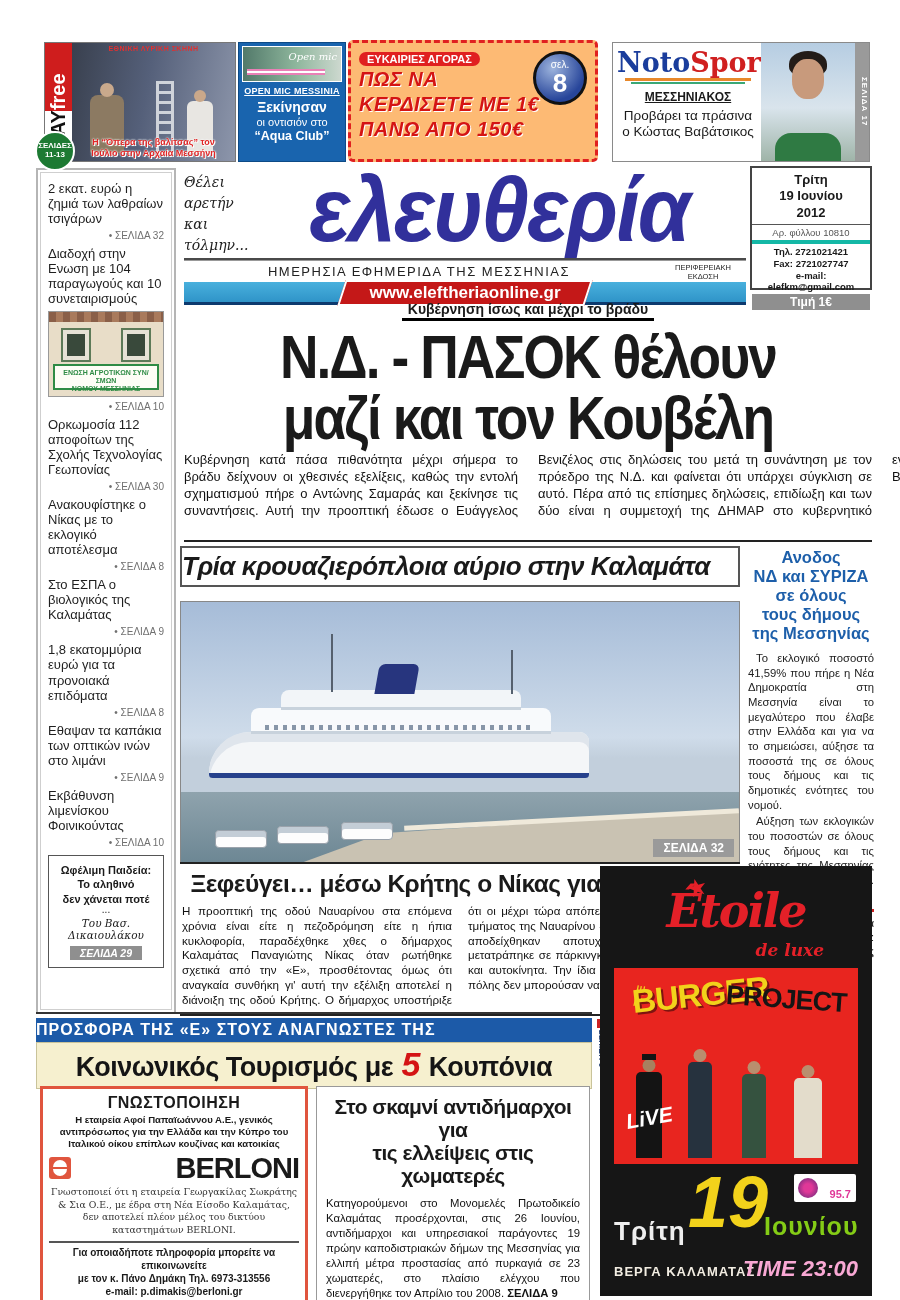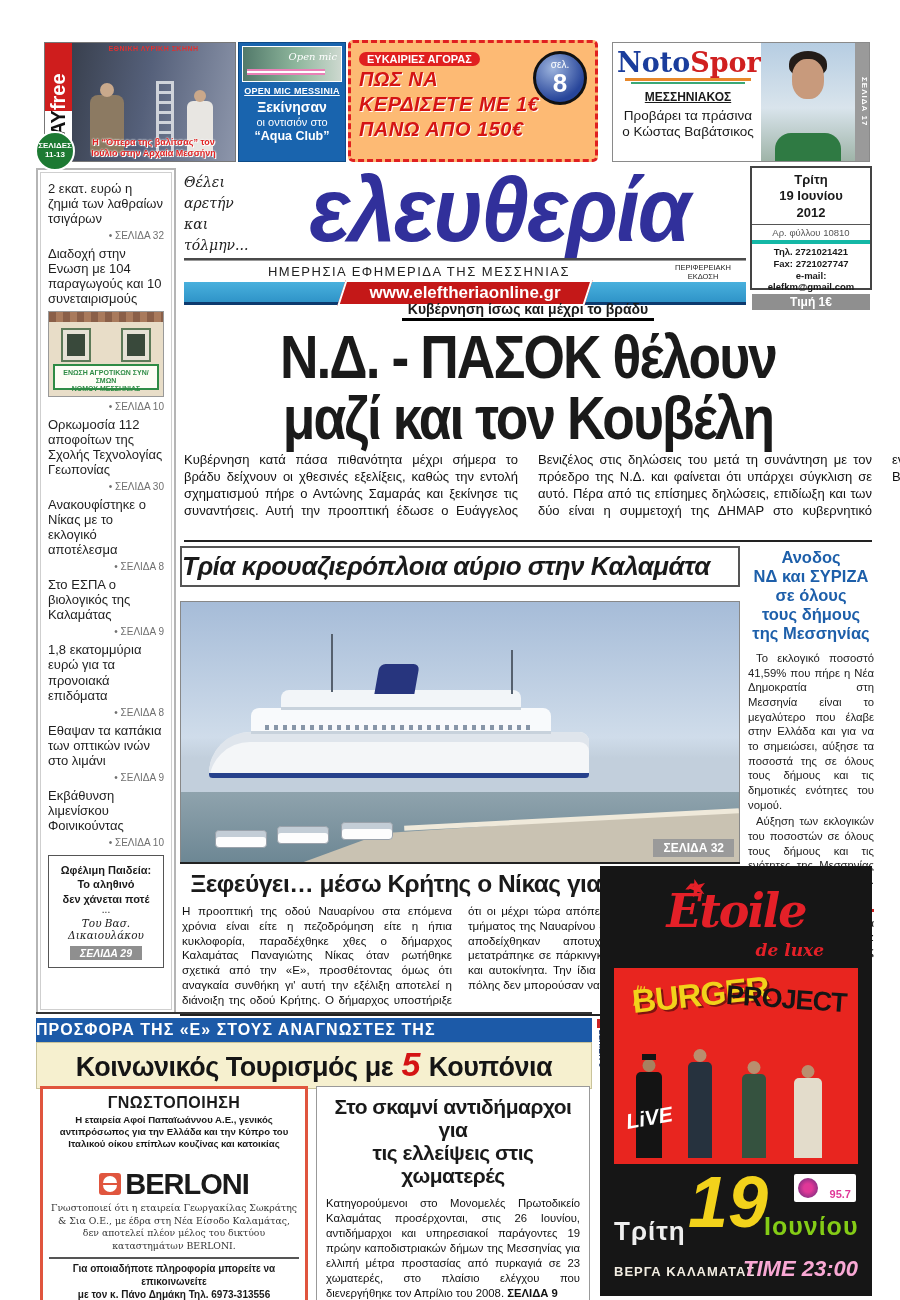--- a/index.html
+++ b/index.html
@@ -125,21 +125,21 @@
   .promo-body { background:#f6f0cf; border:1px solid #c9c39a; text-align:center; padding:2px 0 4px; }
   .promo-body .t { font-weight:bold; font-size:27px; letter-spacing:-.5px; color:#151515; }
   .promo-body .num { color:#d41414; font-weight:bold; font-style:italic; font-size:34px; padding:0 4px; }
   .promo-side { position:absolute; left:558px; top:0; width:15px; height:64px; }
   .promo-side .sq { width:9px; height:9px; background:#cc2222; margin:1px auto 2px; }
   .promo-side .vtxt { writing-mode:vertical-rl; font-size:7.5px; font-weight:bold; color:#1d3a6e; letter-spacing:.5px; margin-left:3px; }
   
   .berloni { position:absolute; left:40px; top:1086px; width:268px; border:3px solid #e0553e; padding:5px 6px 6px; text-align:center; background:#fff; }
   .bl-title { font-weight:bold; font-size:16px; letter-spacing:.5px; }
   .bl-intro { font-size:9.6px; font-weight:bold; line-height:1.25; margin-top:2px; }
-  .bl-logo-row { display:flex; align-items:center; justify-content:center; gap:4px; margin:20px 0 3px; }
+  .bl-logo-row { display:flex; align-items:center; justify-content:space-between; gap:4px; margin:4px 0 3px; }
   .bl-icon { width:22px; height:22px; background:#e0553e; border-radius:3px; position:relative; }
   .bl-icon:before { content:""; position:absolute; left:4px; top:3px; width:14px; height:7px; border-radius:7px 7px 0 0; background:#fff; }
   .bl-icon:after { content:""; position:absolute; left:4px; bottom:3px; width:14px; height:7px; border-radius:0 0 7px 7px; background:#fff; }
   .bl-logo { font-weight:900; font-size:29px; letter-spacing:-1px; line-height:1; }
   .bl-body { font-family:"DejaVu Serif", serif; font-size:9.3px; line-height:1.35; color:#333; }
   .bl-footer { border-top:2px solid #555; margin-top:5px; padding-top:3px; font-weight:bold; font-size:10px; line-height:1.3; }
   
   .dumps { position:absolute; left:316px; top:1086px; width:274px; border:1px solid #999; padding:8px 9px; background:#fff; }
   .dp-title { text-align:center; font-weight:bold; font-size:21px; line-height:1.1; letter-spacing:-.5px; }
   .dp-body { margin-top:9px; font-size:11.3px; line-height:1.32; text-align:justify; color:#111; }

